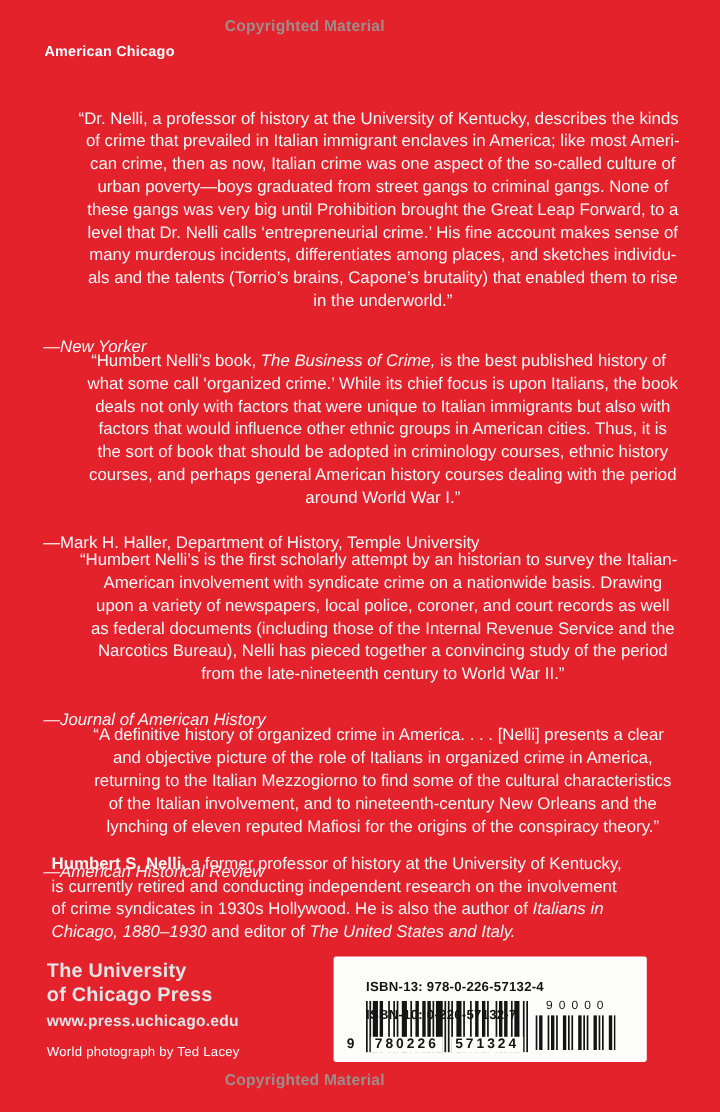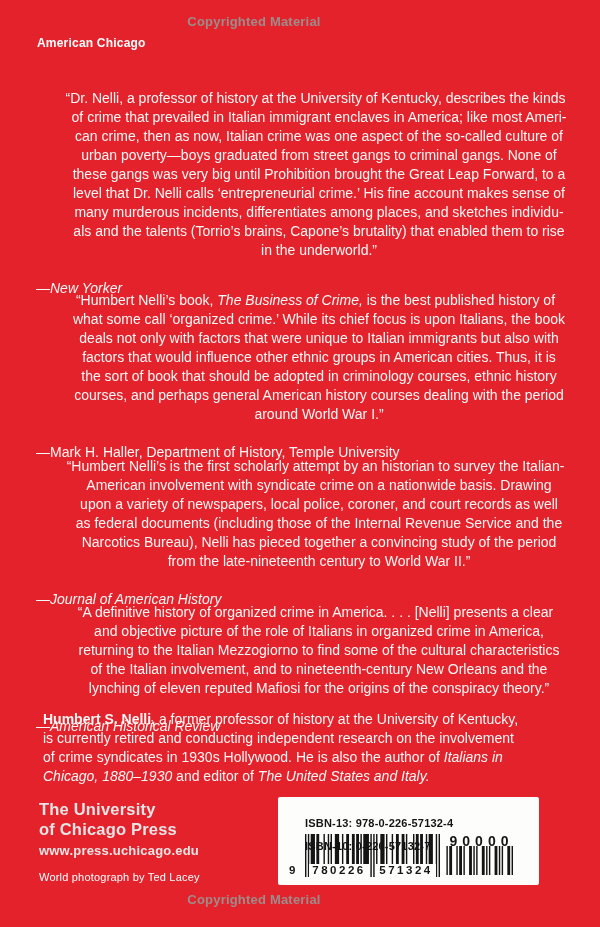--- a/index.html
+++ b/index.html
@@ -71,21 +71,21 @@
   .ean-group{
     position:absolute;top:67px;height:13px;
     background:#fdfdfc;color:#151515;
     font-size:11.5px;font-weight:bold;
     text-align:center;letter-spacing:2.5px;overflow:hidden;
   }
   .ean-g1{left:31px;width:60px;}
   .ean-g2{left:98px;width:60px;}
   .addon-digits{
     position:absolute;left:165px;top:36px;width:72px;
-    color:#151515;font-size:14px;font-weight:bold;
+    color:#151515;font-size:10px;font-weight:normal;
     text-align:center;letter-spacing:5px;text-indent:5px;
   }
   svg{display:block;}
 </style>
 </head>
 <body>
 
 <div class="page">
 
   <div class="watermark wm-top">Copyrighted Material</div>

